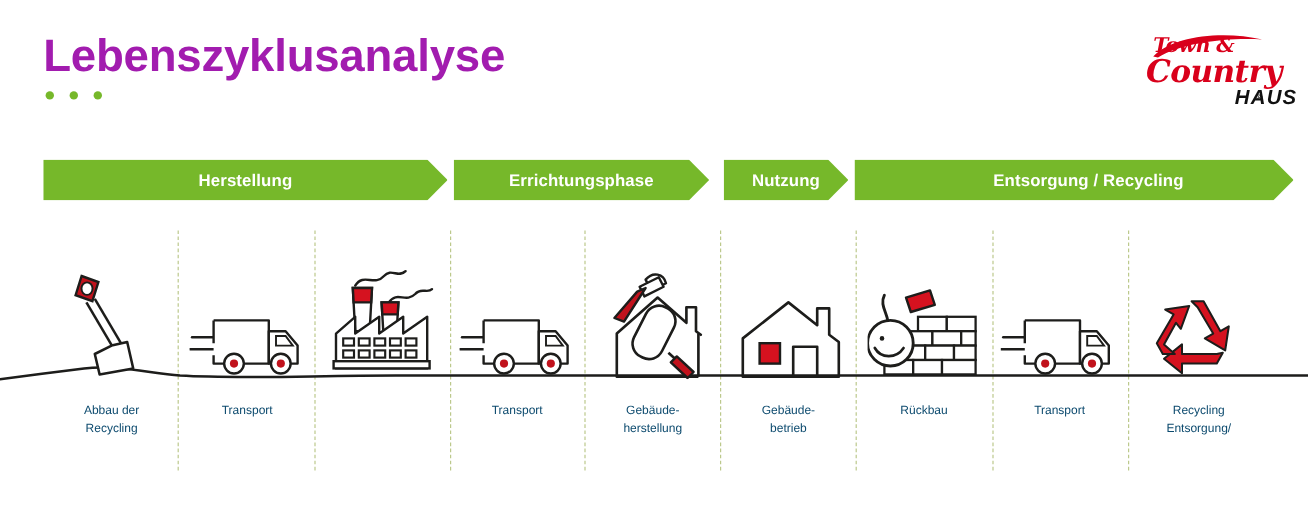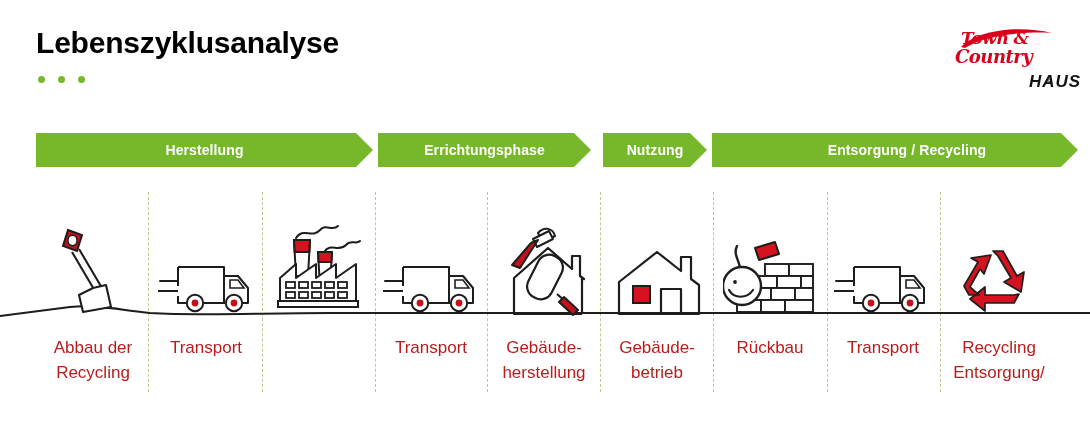--- a/index.html
+++ b/index.html
@@ -8,37 +8,37 @@
     background:#ffffff;
     font-family:"Liberation Sans", sans-serif;
     position:relative;
     overflow:hidden;
   }
   #stage{position:absolute;left:0;top:0;width:1090px;height:441px;}
 
   
   .title{
     position:absolute;left:36px;top:28px;
-    font-size:30px;font-weight:bold;letter-spacing:-0.2px;
-    color:#000000;line-height:1;
+    font-size:38px;font-weight:bold;letter-spacing:-0.2px;
+    color:#a21caf;line-height:1;
     white-space:nowrap;
   }
   .dots{position:absolute;left:38px;top:76px;display:flex;gap:13px;}
   .dots i{display:block;width:7px;height:7px;border-radius:50%;background:#76b82a;}
 
   
   .logo{position:absolute;left:955px;top:28px;width:100px;height:68px;}
   .logo .tc{
     position:absolute;left:0;top:0;width:100px;
     color:#d9001b;font-family:"DejaVu Serif", serif;
     font-style:italic;font-weight:bold;
     line-height:0.98;
   }
   .logo .l1{position:absolute;left:6px;top:2px;font-size:17px;letter-spacing:-0.5px;}
-  .logo .l2{position:absolute;left:0px;top:20px;font-size:18px;letter-spacing:-0.5px;}
+  .logo .l2{position:absolute;left:0px;top:20px;font-size:26px;letter-spacing:-0.5px;}
   .logo .haus{
     position:absolute;left:26px;top:44px;
     color:#111;font-family:"Liberation Sans",sans-serif;
     font-style:italic;font-weight:bold;font-size:17px;letter-spacing:1px;margin-left:48px;
   }
   .logo .reg{
     position:absolute;left:92px;top:50px;font-size:7px;color:#111;
     font-family:"Liberation Sans",sans-serif;font-weight:bold;font-style:normal;
   }
   .logo .swoosh{position:absolute;left:2px;top:0px;}
@@ -63,21 +63,21 @@
   
   .ground{position:absolute;left:0;top:250px;width:1090px;height:70px;}
 
   
   .icon{position:absolute;}
 
   
   .caption{
     position:absolute;top:336px;
     text-align:center;
-    font-size:17px;color:#b91c1c;line-height:1.45;
+    font-size:10px;color:#0c4a6e;line-height:1.45;
     font-family:"Liberation Sans",sans-serif;
   }
 </style>
 </head>
 <body>
 
 <div id="stage">
 
   <div class="title">Lebenszyklusanalyse</div>
   <div class="dots">

